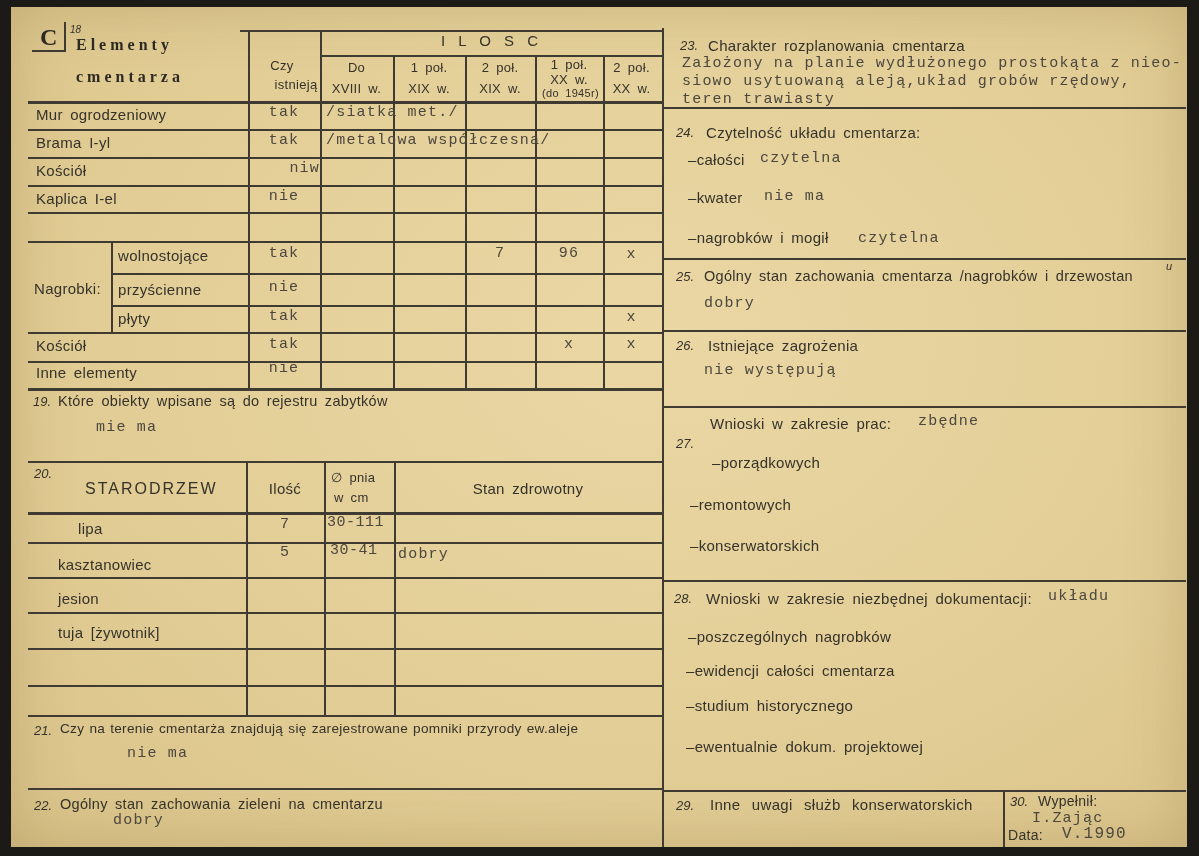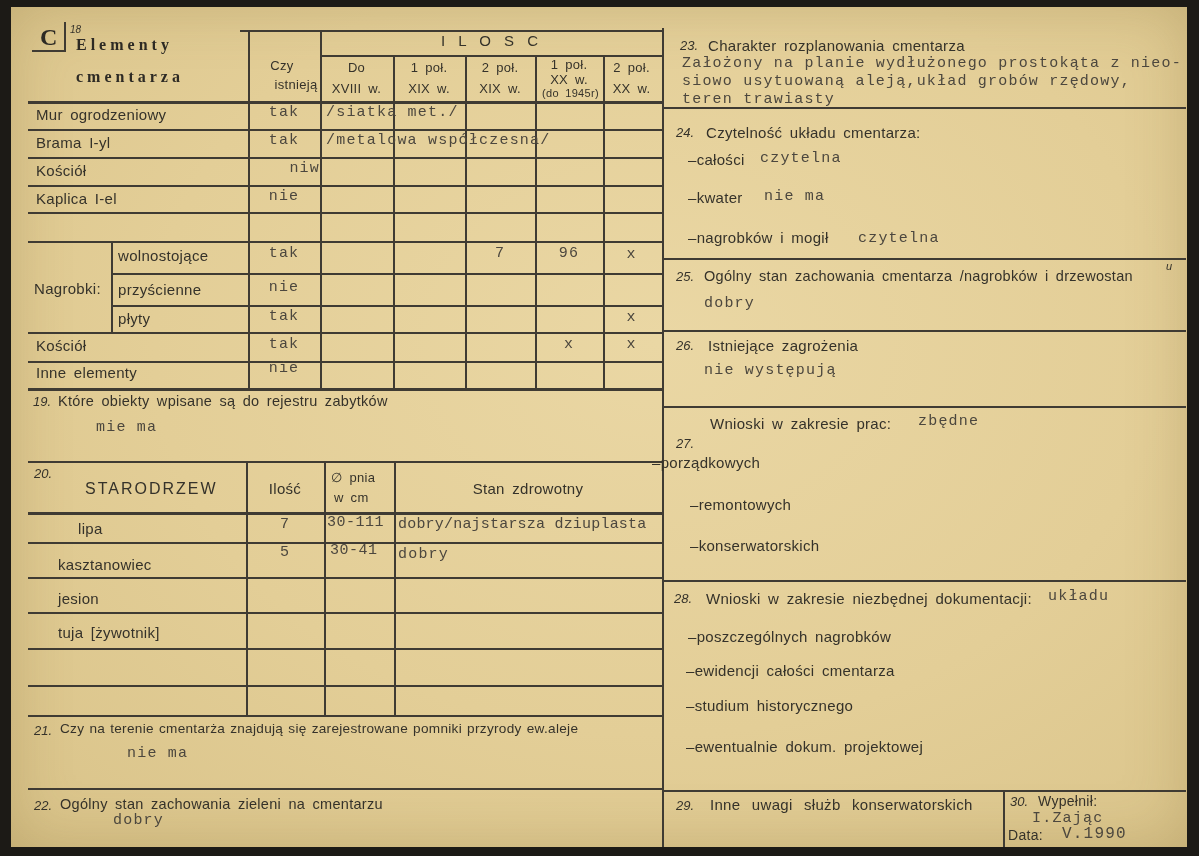--- a/index.html
+++ b/index.html
@@ -140,21 +140,20 @@
   <div class="num" style="left:34px;top:466px;">20.</div>
   <div class="pr" style="left:85px;top:480px;font-size:16px;letter-spacing:2px;">STARODRZEW</div>
   <div class="pr ctr" style="left:246px;top:480px;width:78px;">Ilość</div>
   <div class="pr sm" style="left:331px;top:470px;">∅ pnia</div>
   <div class="pr sm" style="left:334px;top:490px;">w cm</div>
   <div class="pr ctr" style="left:394px;top:480px;width:268px;">Stan  zdrowotny</div>
 
   <div class="pr" style="left:78px;top:520px;">lipa</div>
   <div class="ty ctr" style="left:246px;top:516px;width:78px;">7</div>
   <div class="ty" style="left:327px;top:514px;letter-spacing:.5px;">30-111</div>
-  <div class="ty" style="left:398px;top:516px;letter-spacing:.2px;">dobry/najstarsza dziuplasta</div>
 
   <div class="pr" style="left:58px;top:556px;">kasztanowiec</div>
   <div class="ty ctr" style="left:246px;top:544px;width:78px;">5</div>
   <div class="ty" style="left:330px;top:542px;letter-spacing:.5px;">30-41</div>
   <div class="ty" style="left:398px;top:546px;">dobry</div>
 
   <div class="pr" style="left:58px;top:590px;">jesion</div>
   <div class="pr" style="left:58px;top:624px;">tuja [żywotnik]</div>
 
   <div class="num" style="left:34px;top:723px;">21.</div>
@@ -194,21 +193,21 @@
   <div class="sup" style="left:1166px;top:260px;font-size:11px;">u</div>
   <div class="ty" style="left:704px;top:295px;">dobry</div>
 
   <div class="num" style="left:676px;top:338px;">26.</div>
   <div class="pr" style="left:708px;top:337px;">Istniejące  zagrożenia</div>
   <div class="ty" style="left:704px;top:362px;">nie występują</div>
 
   <div class="num" style="left:676px;top:416px;margin-top:20px;">27.</div>
   <div class="pr" style="left:710px;top:415px;">Wnioski  w  zakresie  prac:</div>
   <div class="ty" style="left:918px;top:413px;">zbędne</div>
-  <div class="pr" style="left:652px;top:454px;">–porządkowych</div>
+  <div class="pr" style="left:712px;top:454px;">–porządkowych</div>
   <div class="pr" style="left:690px;top:496px;">–remontowych</div>
   <div class="pr" style="left:690px;top:537px;">–konserwatorskich</div>
 
   <div class="num" style="left:674px;top:591px;">28.</div>
   <div class="pr" style="left:706px;top:590px;">Wnioski  w  zakresie  niezbędnej  dokumentacji:</div>
   <div class="ty" style="left:1048px;top:588px;">układu</div>
   <div class="pr" style="left:688px;top:628px;">–poszczególnych  nagrobków</div>
   <div class="pr" style="left:686px;top:662px;">–ewidencji całości cmentarza</div>
   <div class="pr" style="left:686px;top:697px;">–studium  historycznego</div>
   <div class="pr" style="left:686px;top:738px;">–ewentualnie dokum.  projektowej</div>

